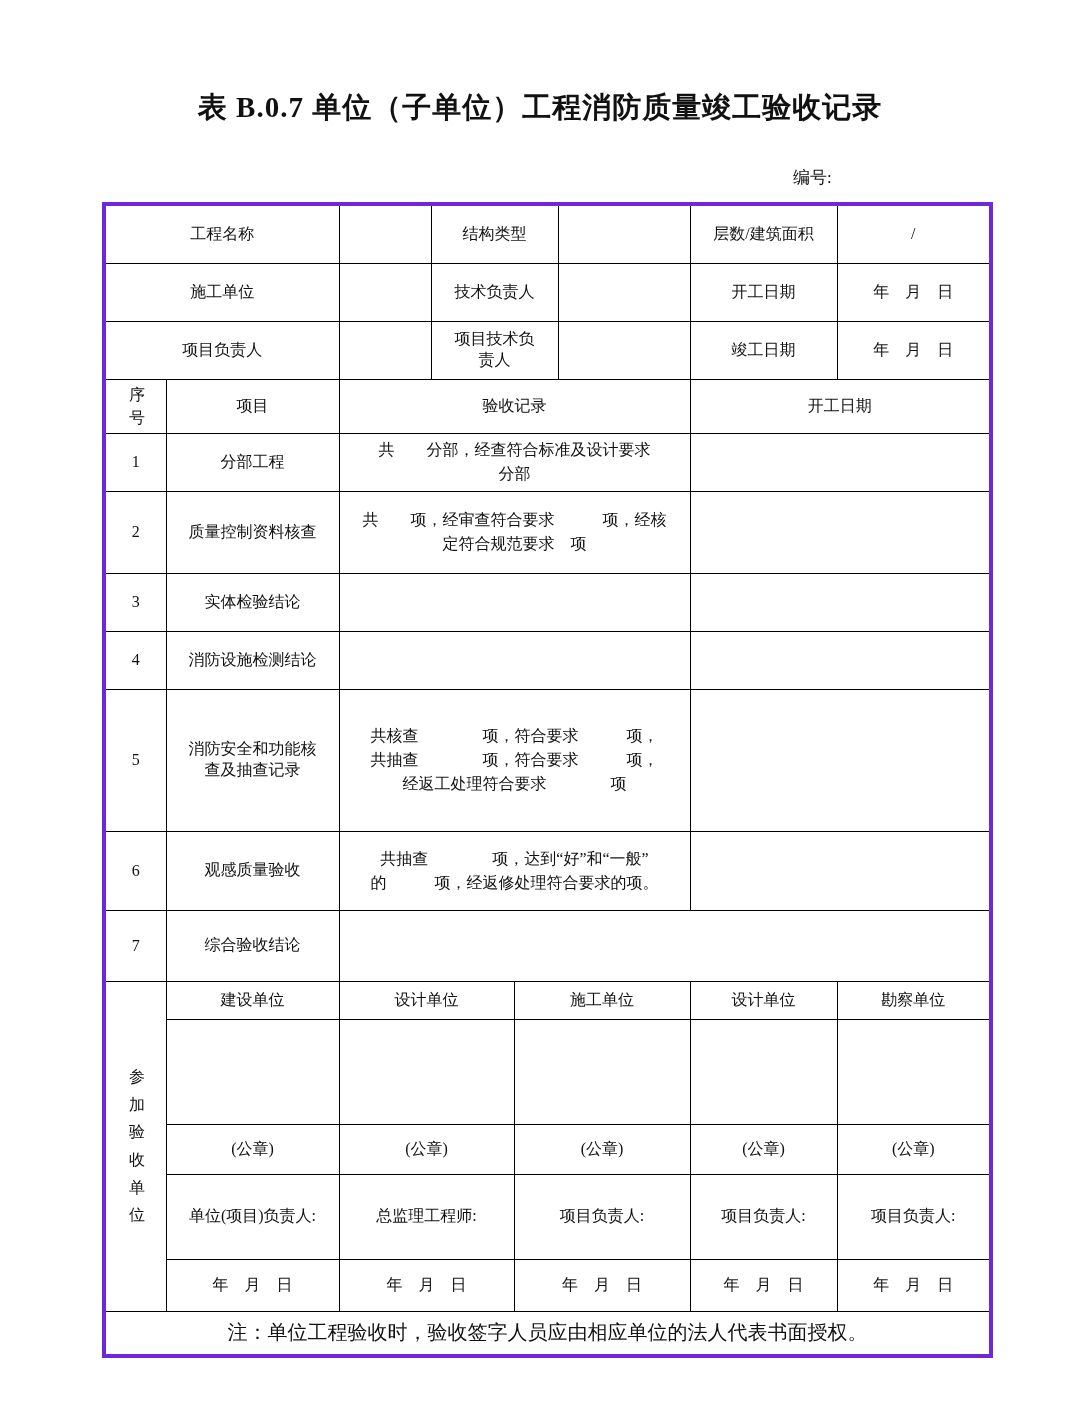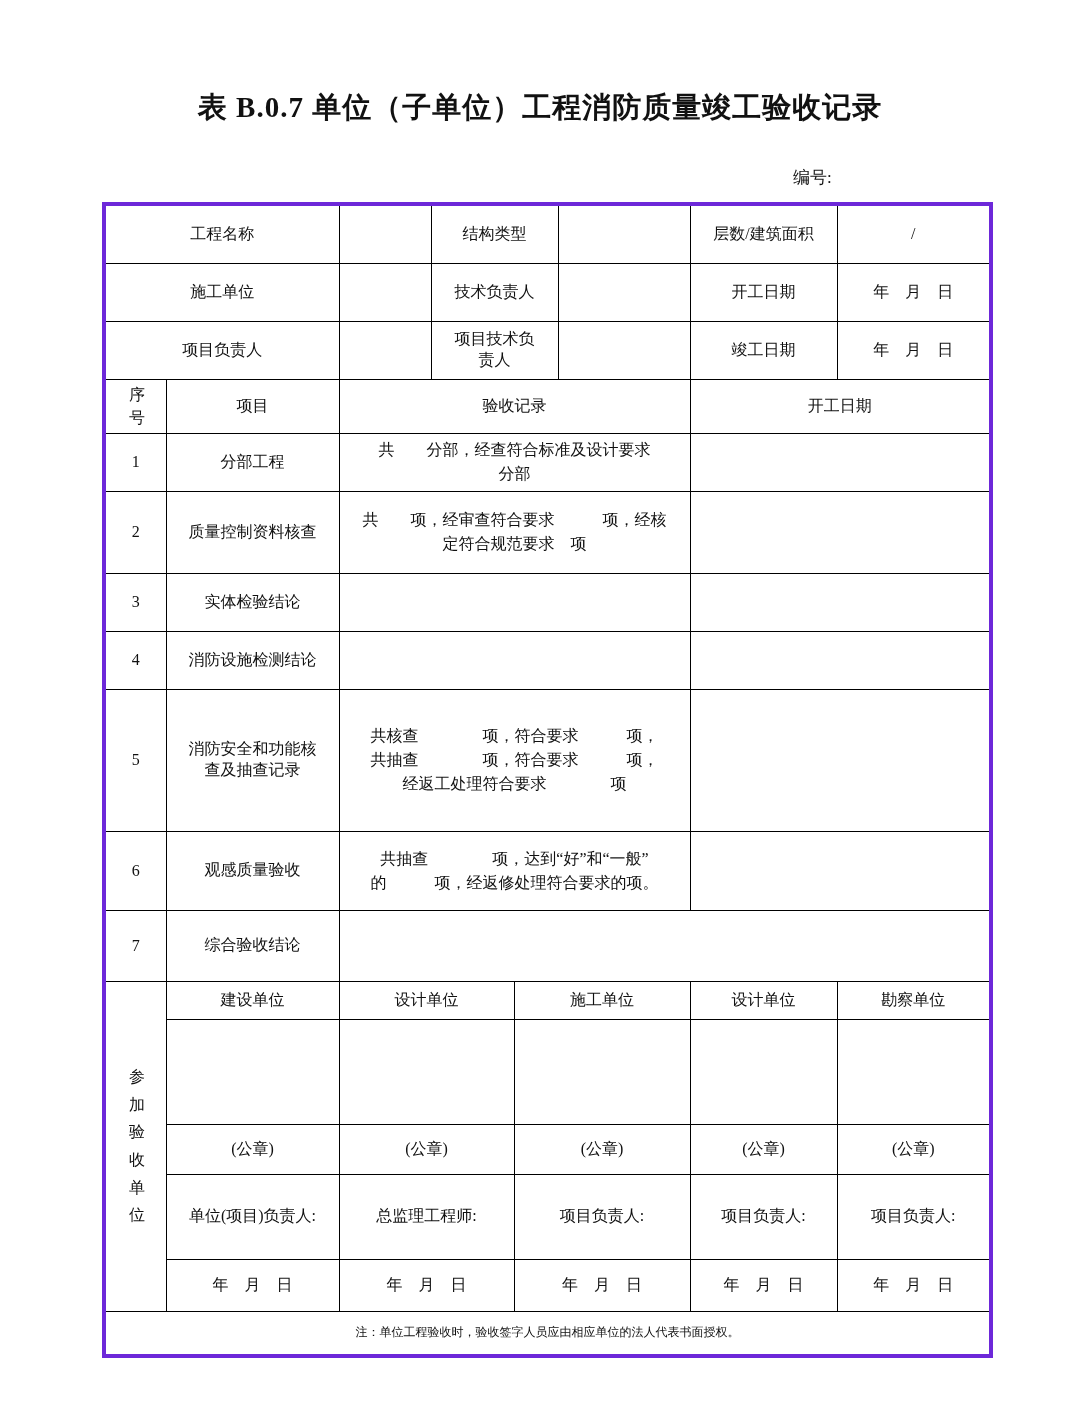--- a/index.html
+++ b/index.html
@@ -44,21 +44,21 @@
   .lh27 { line-height:2.75; }
   .lh22 { line-height:2.2; }
   .vstack {
     display:inline-block;
     width:1.15em;
     word-break:break-all;
     text-align:right;
     line-height:1.45;
   }
   td.side .vstack { line-height:1.72; }
-  .notecell { text-align:left; padding-left:10px; font-size:12px; }
+  .notecell { text-align:left; padding-left:10px; font-size:20px; }
 </style>
 </head>
 <body>
 
 <div class="page">
 
   <div class="title">表 B.0.7 单位（子单位）工程消防质量竣工验收记录</div>
   <div class="serial">编号:</div>
 
   <table class="form">

